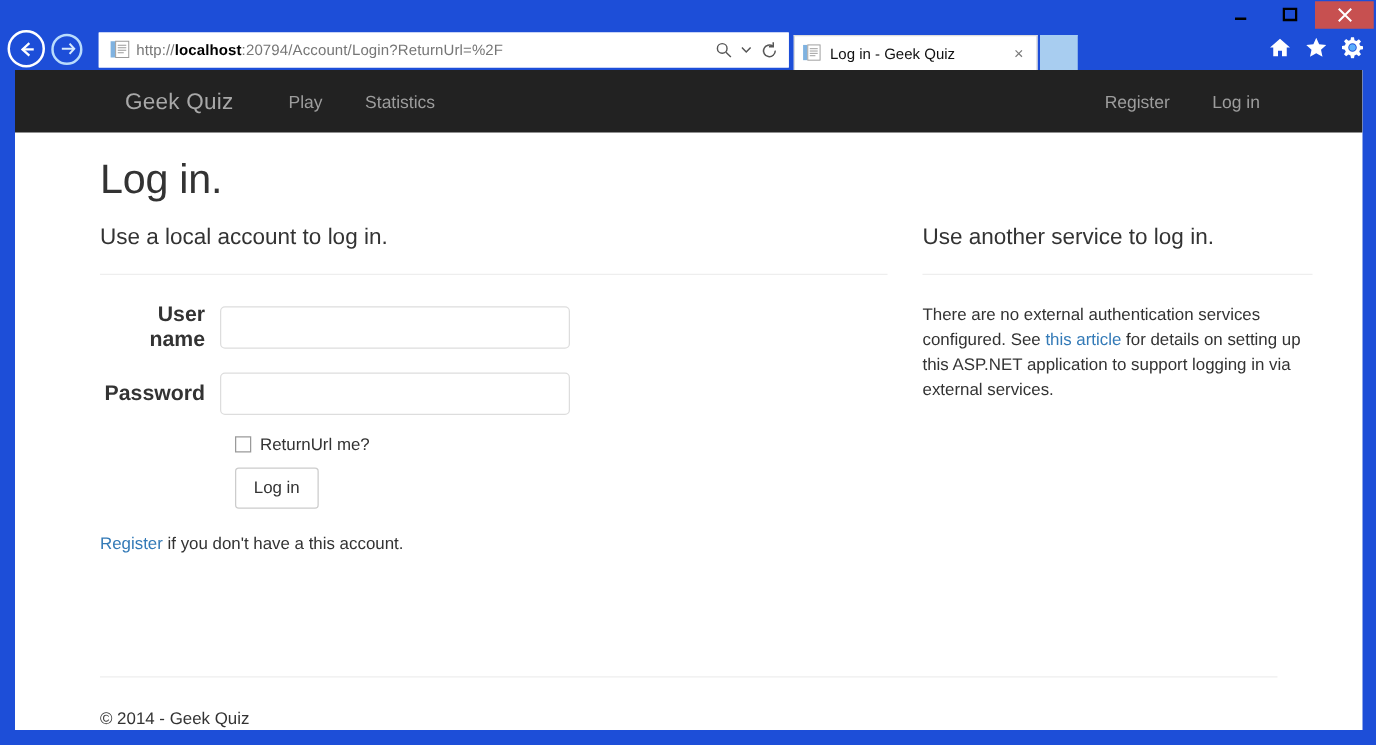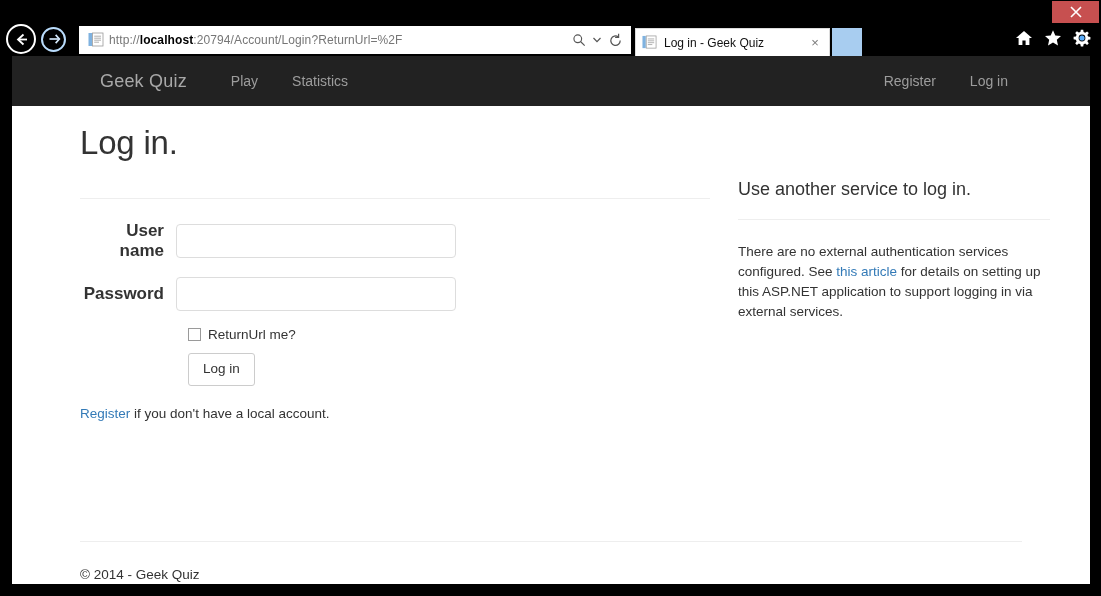--- a/index.html
+++ b/index.html
@@ -9,21 +9,21 @@
     overflow: hidden;
     background: #ffffff;
     font-family: "Liberation Sans", sans-serif;
   }
 
   
   #window {
     position: absolute;
     left: 0; top: 0;
     width: 1101px; height: 596px;
-    background: #000000;
+    background: #1d4ed8;
   }
 
   
   #titlebar {
     position: absolute;
     left: 0; top: 0;
     width: 1101px; height: 56px;
   }
 
   
@@ -389,20 +389,21 @@
         </div>
       </div>
     </div>
 
     <div id="container">
       <h1 id="page-title">Log in.</h1>
 
       <div id="cols">
 
         <div id="col-left">
+          <h4 class="sub">Use a local account to log in.</h4>
           <hr class="rule">
 
           <div id="form">
             <div class="form-row">
               <div class="form-label">User name</div>
               <input class="form-input" type="text" value="" placeholder="" style="">
             </div>
             <div class="form-row">
               <div class="form-label">Password</div>
               <input class="form-input" type="password" value="" placeholder="" style="">
@@ -411,21 +412,21 @@
             <div id="remember-row" class="form-offset">
               <div id="remember-box"></div>
               <div id="remember-label">ReturnUrl me?</div>
             </div>
 
             <div class="form-offset">
               <button id="btn-login">Log in</button>
             </div>
           </div>
 
-          <div id="register-line"><a class="link">Register</a><span> if you don't have a local account.</span></div>
+          <div id="register-line"><a class="link">Register</a><span> if you don't have a this account.</span></div>
         </div>
 
         <div id="col-right">
           <h4 class="sub">Use another service to log in.</h4>
           <hr class="rule">
           <p id="ext-text"><span>There are no external authentication services configured. See </span><a class="link">this article</a><span> for details on setting up this ASP.NET application to support logging in via external services.</span></p>
         </div>
 
       </div>
 

